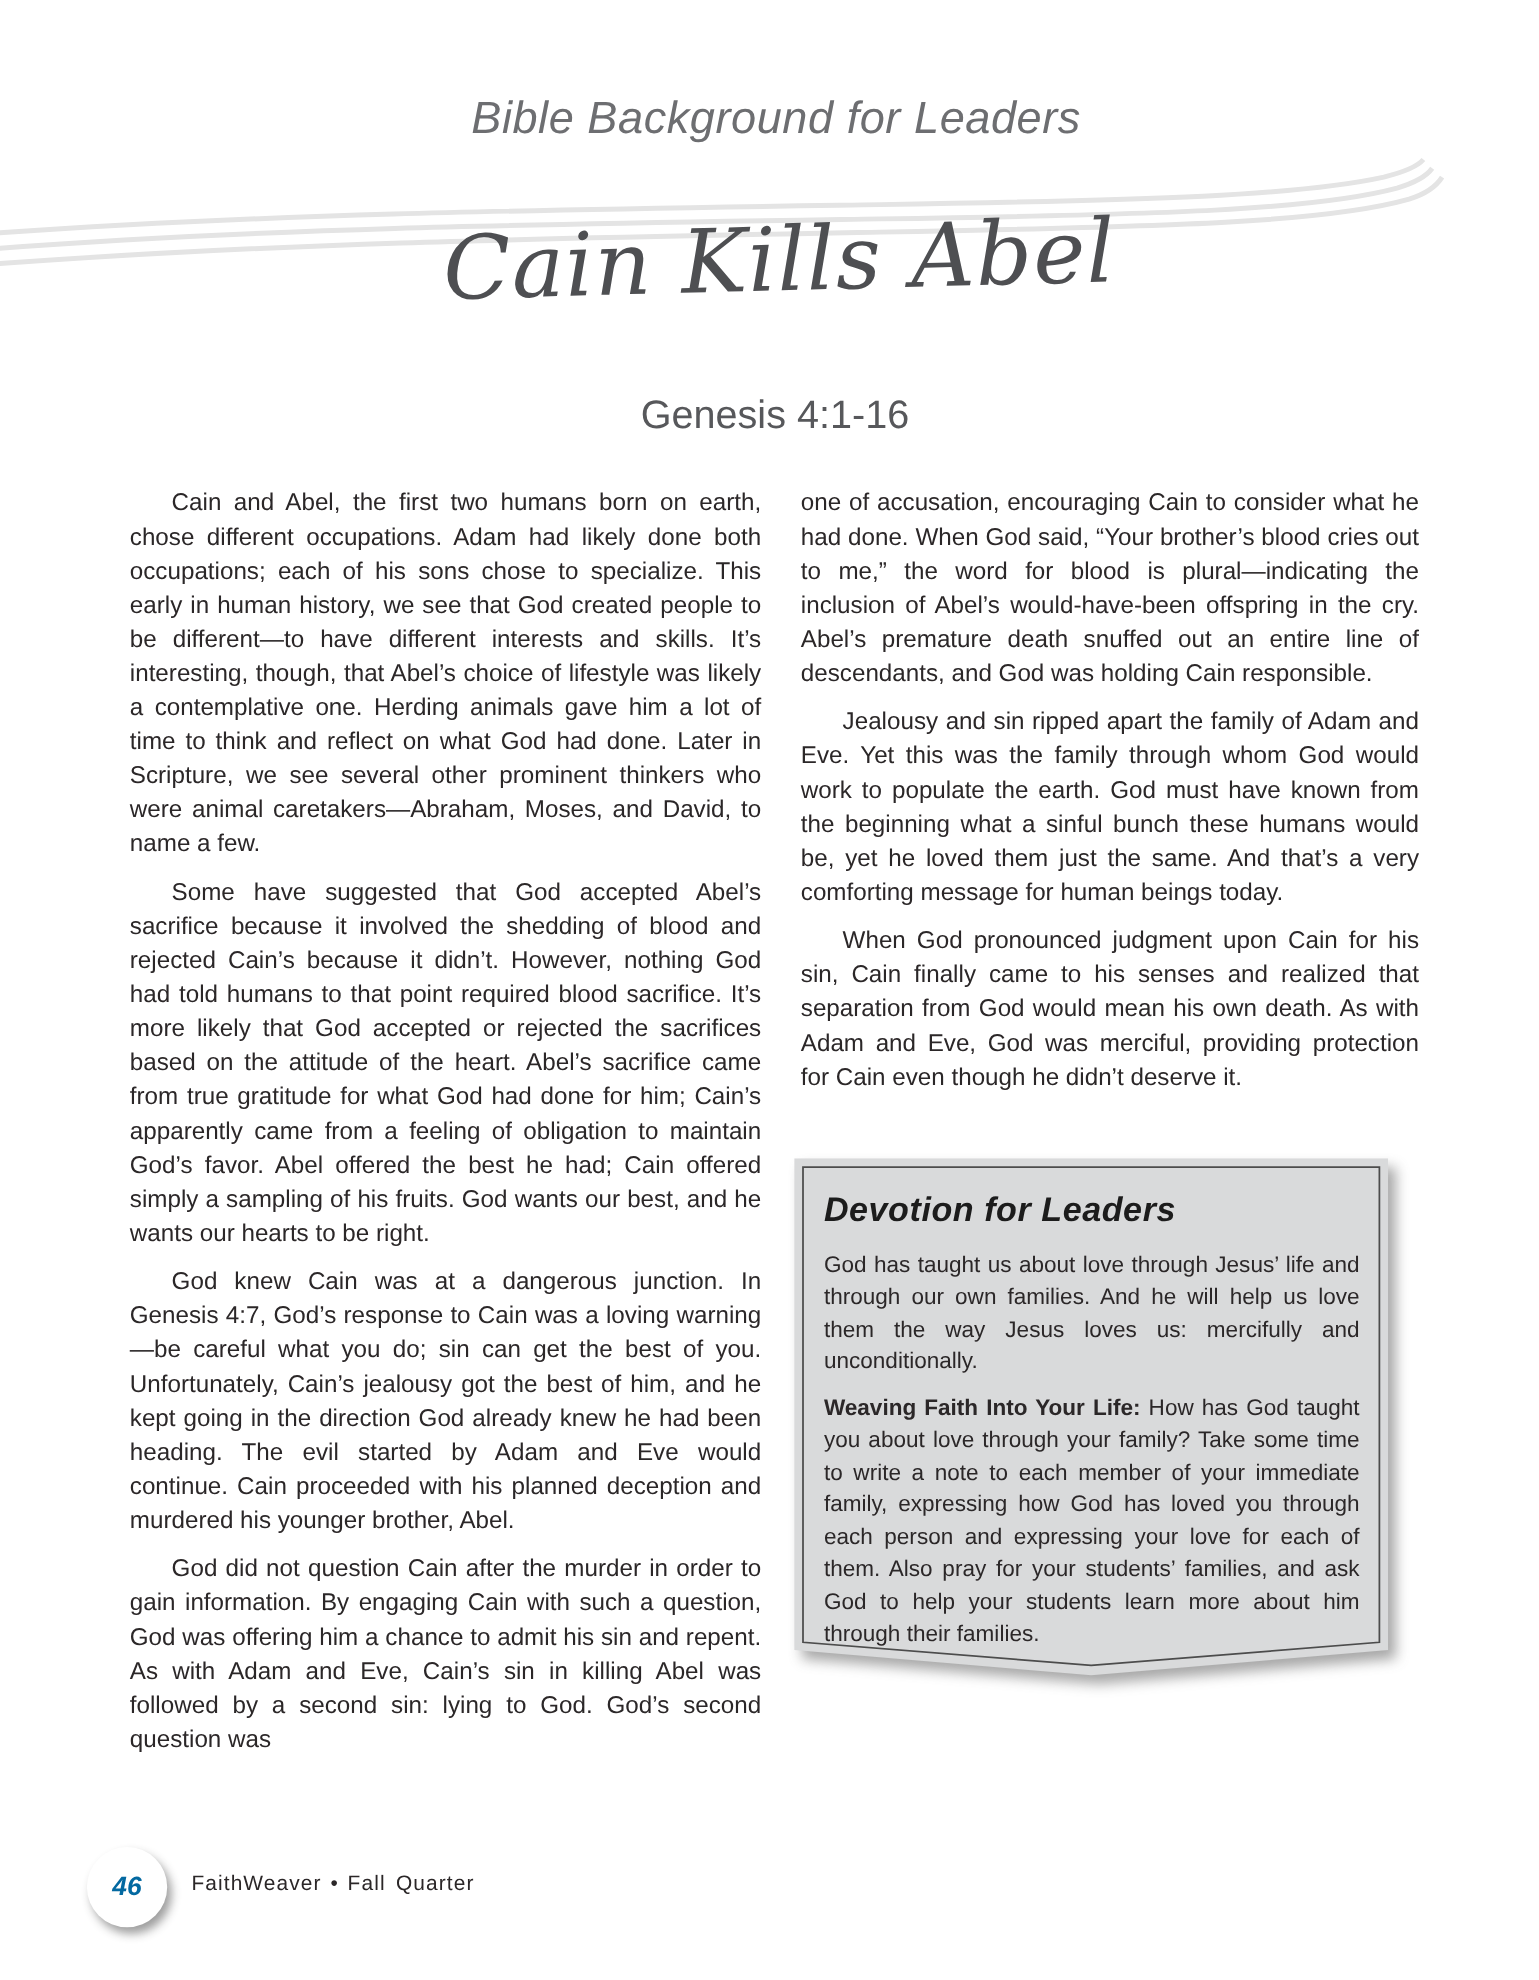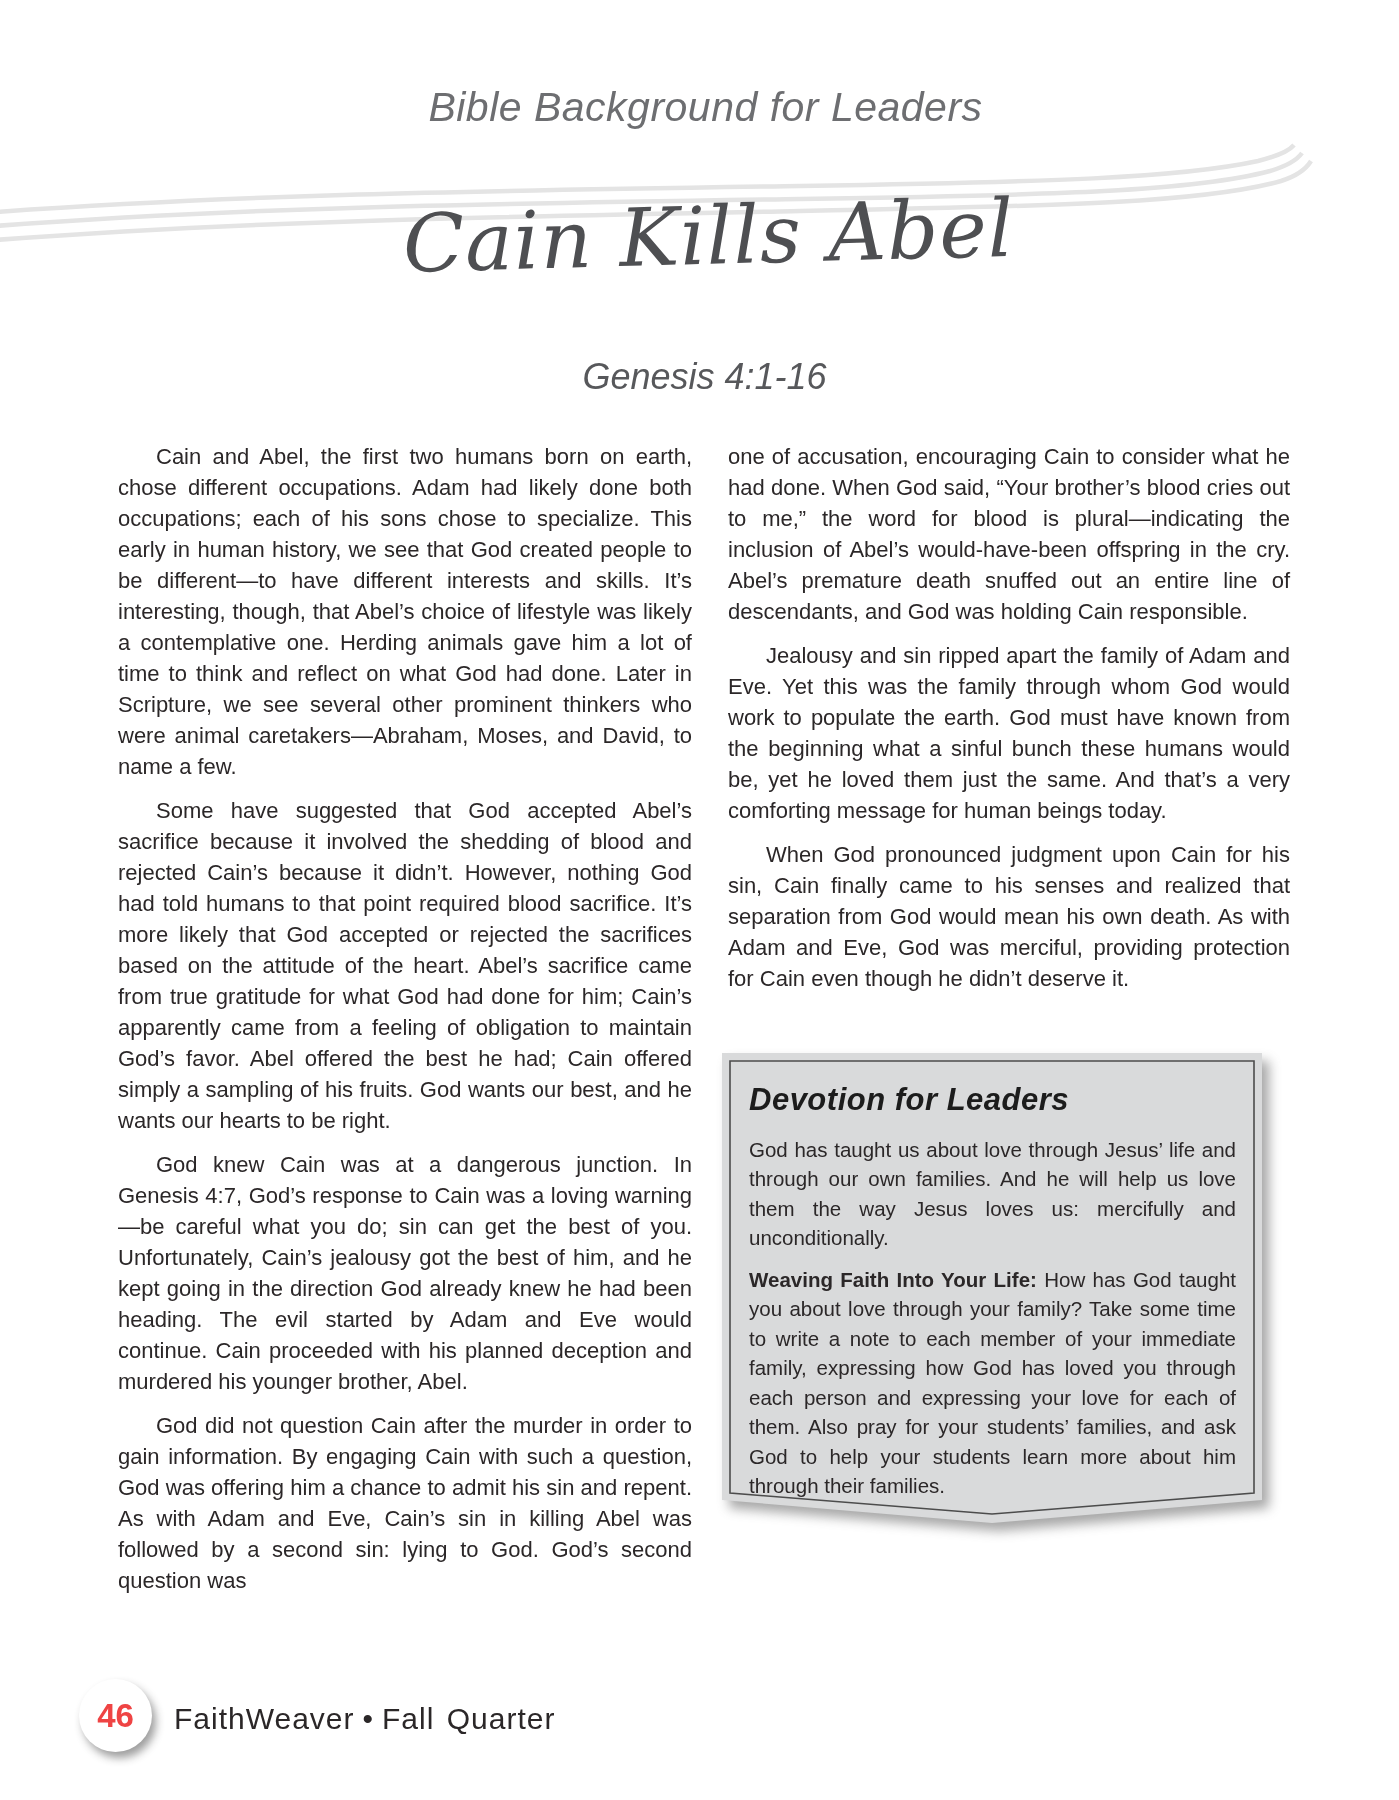--- a/index.html
+++ b/index.html
@@ -24,21 +24,21 @@
   .lesson-title {
     position:absolute; top:190px; left:0; width:1399px;
     text-align:center; padding-left:18px;
     font-family:"DejaVu Serif", serif; font-style:italic;
     font-size:80px; color:#4e4f52; letter-spacing:1px;
     transform:rotate(-1.5deg);
   }
   .scripture-ref {
     position:absolute; top:356px; left:0; width:1399px;
     text-align:center; padding-left:10px;
-    font-style:italic; font-size:36px; color:#57585b;
+    font-size:36px; color:#57585b;
   }
 
   
   .col {
     position:absolute; top:441px;
     font-size:22px; line-height:31px; color:#2b2728;
     text-align:justify;
   }
   .col-left  { left:118px; width:574px; }
   .col-right { left:728px; width:562px; }
@@ -64,25 +64,25 @@
   .devotion-content p { margin:12px 0 12px 0; }
   .weaving-label { font-weight:bold; }
 
   
   .page-number-badge {
     position:absolute; left:79px; top:1679px;
     width:73px; height:73px; border-radius:50%;
     background:#ffffff;
     box-shadow:4px 6px 9px rgba(40,40,40,0.45);
     display:flex; align-items:center; justify-content:center;
-    font-weight:bold; font-size:33px; color:#ef4444;
+    font-weight:bold; font-size:24px; color:#0369a1;font-style:italic;
   }
   .footer-line {
     position:absolute; left:174px; top:1702px;
-    font-size:30px; color:#2b2728;
+    font-size:19px; color:#2b2728;
     letter-spacing:1px; word-spacing:3px;
   }
   .footer-sep { padding:0 8px; }
 </style>
 </head>
 <body>
 
 <div class="page">
 
   <div class="header-title">Bible Background for Leaders</div>

